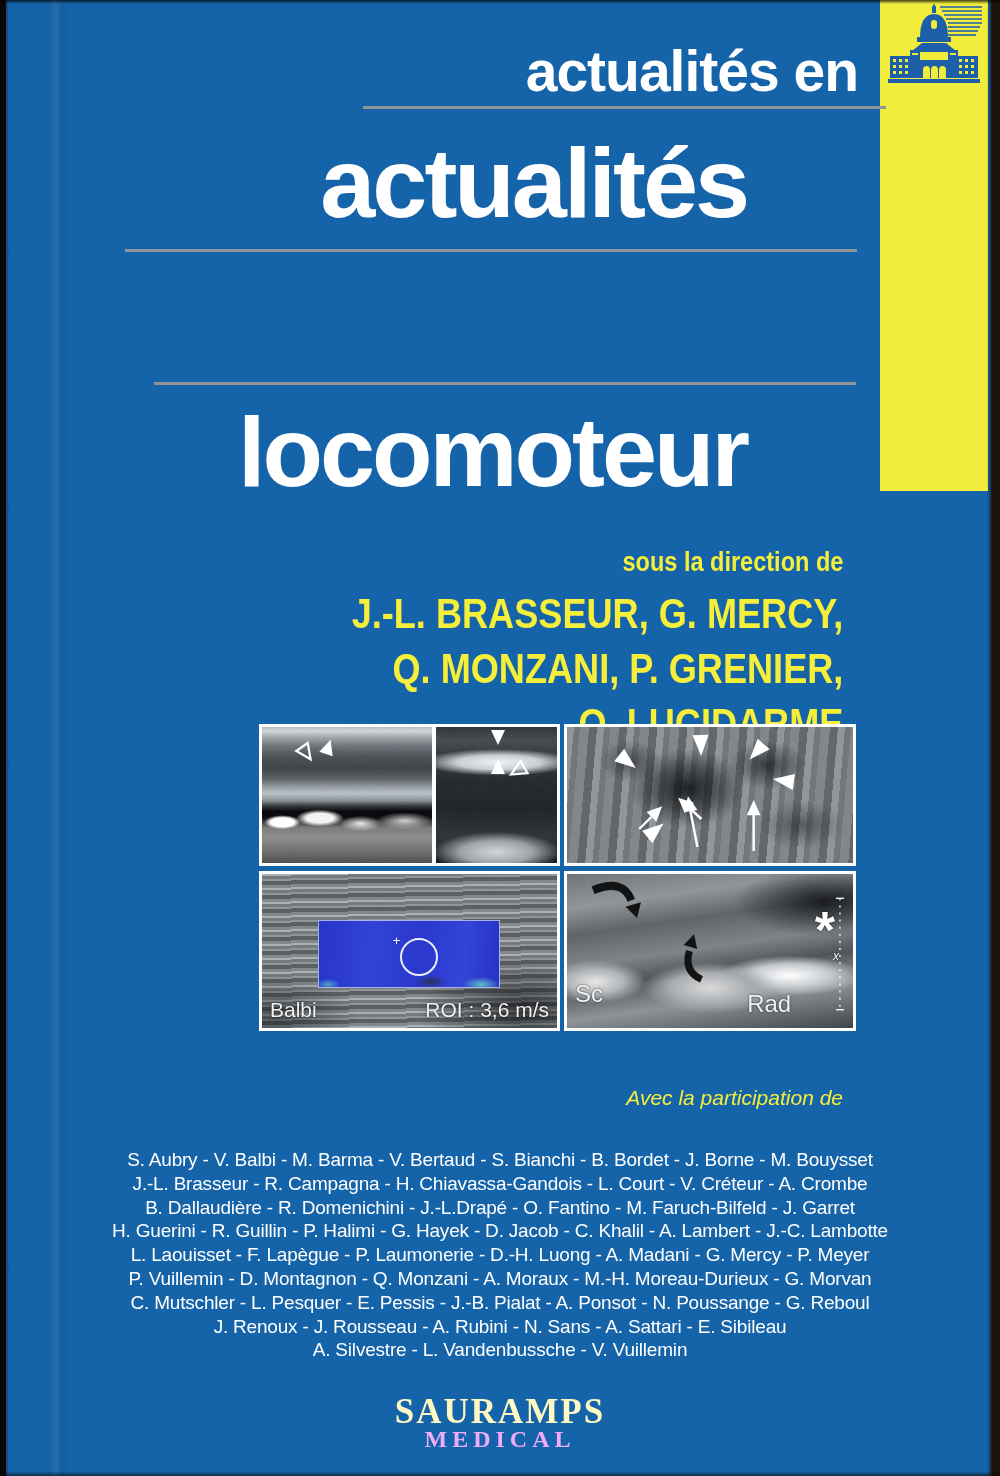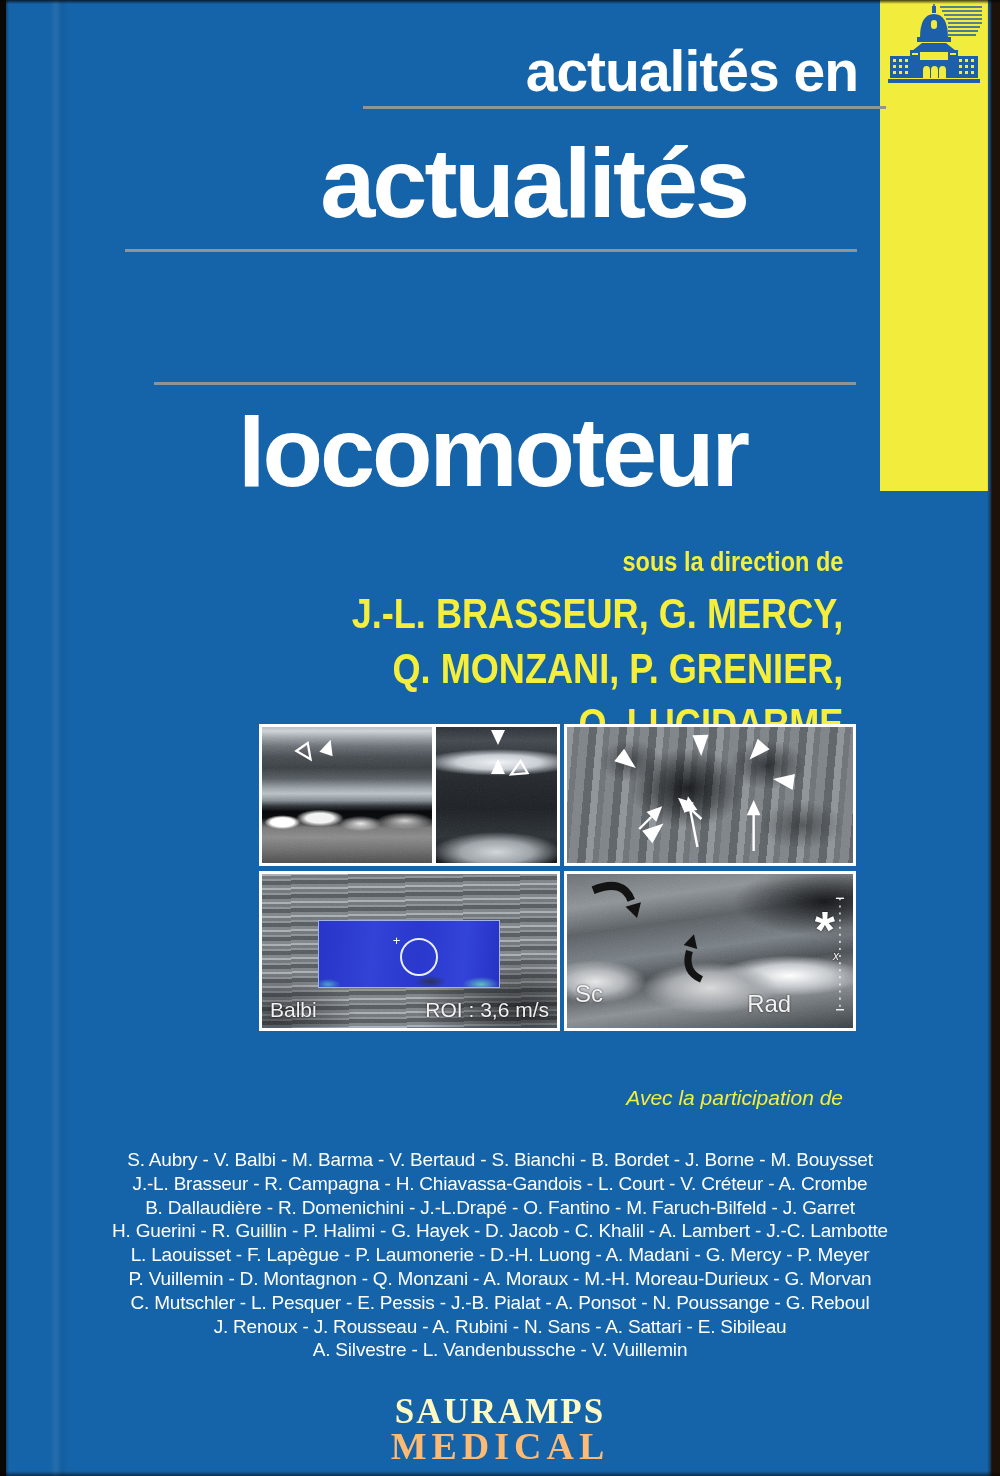--- a/index.html
+++ b/index.html
@@ -94,21 +94,21 @@
   .lbl-star{right:18px;top:30px;font-size:52px;font-weight:bold;color:#ffffff;}
   .lbl-x{right:14px;top:76px;font-size:12px;font-style:italic;}
 
   
   .participation-intro{position:absolute;top:1086px;right:157px;color:#f5ee3b;font-size:21px;font-style:italic;font-weight:normal;}
   .participants{position:absolute;top:1112px;left:40px;right:40px;text-align:center;color:#ffffff;font-size:19px;line-height:23.8px;letter-spacing:-0.2px;margin-top:36px;}
 
   
   .publisher{position:absolute;top:1394px;left:0;right:0;display:flex;flex-direction:column;align-items:center;font-family:"Liberation Serif",serif;line-height:1;}
   .publisher-top{color:#fef9c3;font-size:35px;letter-spacing:2px;font-weight:bold;}
-  .publisher-bottom{color:#fdba74;font-size:38px;letter-spacing:5px;font-weight:bold;margin-top:-2px;}
+  .publisher-bottom{color:#f0abfc;font-size:24px;letter-spacing:5px;font-weight:bold;margin-top:-2px;}
 </style>
 </head>
 <body>
 
 <svg width="0" height="0" style="position:absolute" aria-hidden="true">
   <defs>
     <filter id="speckle" x="0%" y="0%" width="100%" height="100%">
       <feTurbulence type="fractalNoise" baseFrequency="0.9" numOctaves="2" stitchTiles="stitch"></feTurbulence>
       <feColorMatrix type="saturate" values="0"></feColorMatrix>
     </filter>

